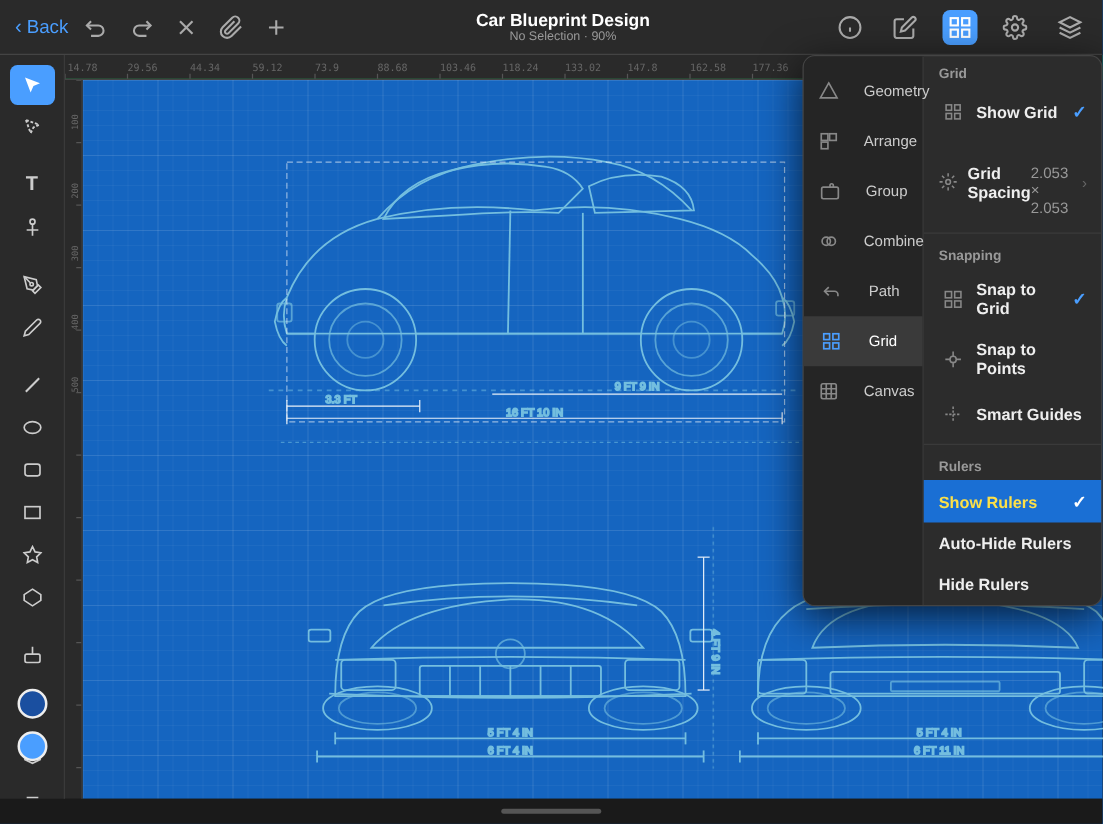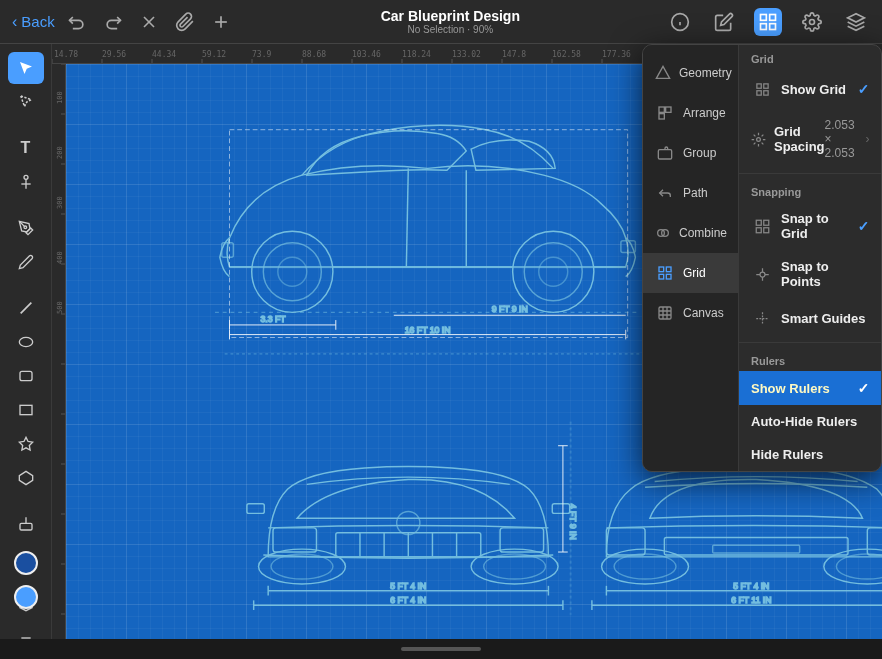--- a/index.html
+++ b/index.html
@@ -216,21 +216,21 @@
       border-right: 1px solid #3a3a3a;
       padding: 8px 0;
     }
     .popup-nav-item {
       padding: 10px 12px;
       color: #ccc;
       font-size: 12px;
       cursor: pointer;
       display: flex;
       align-items: center;
-      gap: 8px;
+      gap: 20px;
     }
     .popup-nav-item.active {
       background: #3a3a3a;
       color: white;
     }
     .popup-nav-icon {
       width: 20px;
       height: 20px;
       display: flex;
       align-items: center;
@@ -278,20 +278,21 @@
       flex: 1;
       color: #eee;
       font-size: 13px;
       font-weight: bold;
     }
 
     .menu-row-value {
       color: #999;
       font-size: 12px;
       margin-right: 4px;
+      margin-top: 13px;
     }
 
     .menu-row-check {
       color: #4a9eff;
       font-size: 14px;
       font-weight: bold;
     }
 
     .menu-row-chevron {
       color: #666;
@@ -300,21 +301,21 @@
 
     .menu-divider {
       height: 1px;
       background: #3a3a3a;
       margin: 4px 0;
     }
 
     .menu-row-active {
       background: #1a6fd4;
     }
-    .menu-row-active .menu-row-label { color: #fef9c3; }
+    .menu-row-active .menu-row-label { color: #fde047; }
 
     
     .home-indicator {
       position: absolute;
       bottom: 0;
       left: 0;
       right: 0;
       height: 20px;
       background: #1a1a1a;
       display: flex;
@@ -776,34 +777,34 @@
           <svg width="16" height="16" viewBox="0 0 24 24" fill="none" stroke="currentColor" stroke-width="2">
             <rect x="2" y="7" width="20" height="14" rx="2"></rect>
               <path d="M16 7V5a2 2 0 00-4 0v2"></path>
           </svg>
         </div>
         <span>Group</span>
       </div>
       <div class="popup-nav-item">
         <div class="popup-nav-icon">
           <svg width="16" height="16" viewBox="0 0 24 24" fill="none" stroke="currentColor" stroke-width="2">
-            <polyline points="9 17 4 12 9 7"></polyline>
-              <path d="M20 18v-2a4 4 0 00-4-4H4"></path>
-          </svg>
-        </div>
-        <span>Path</span>
+            <circle cx="9" cy="12" r="5"></circle>
+              <circle cx="15" cy="12" r="5"></circle>
+          </svg>
+        </div>
+        <span>Combine</span>
       </div>
       <div class="popup-nav-item">
         <div class="popup-nav-icon">
           <svg width="16" height="16" viewBox="0 0 24 24" fill="none" stroke="currentColor" stroke-width="2">
-            <circle cx="9" cy="12" r="5"></circle>
-              <circle cx="15" cy="12" r="5"></circle>
-          </svg>
-        </div>
-        <span>Combine</span>
+            <polyline points="9 17 4 12 9 7"></polyline>
+              <path d="M20 18v-2a4 4 0 00-4-4H4"></path>
+          </svg>
+        </div>
+        <span>Path</span>
       </div>
       <div class="popup-nav-item active">
         <div class="popup-nav-icon">
           <svg width="16" height="16" viewBox="0 0 24 24" fill="none" stroke="#4a9eff" stroke-width="2">
             <rect x="3" y="3" width="7" height="7"></rect>
               <rect x="14" y="3" width="7" height="7"></rect>
             <rect x="14" y="14" width="7" height="7"></rect>
               <rect x="3" y="14" width="7" height="7"></rect>
           </svg>
         </div>

